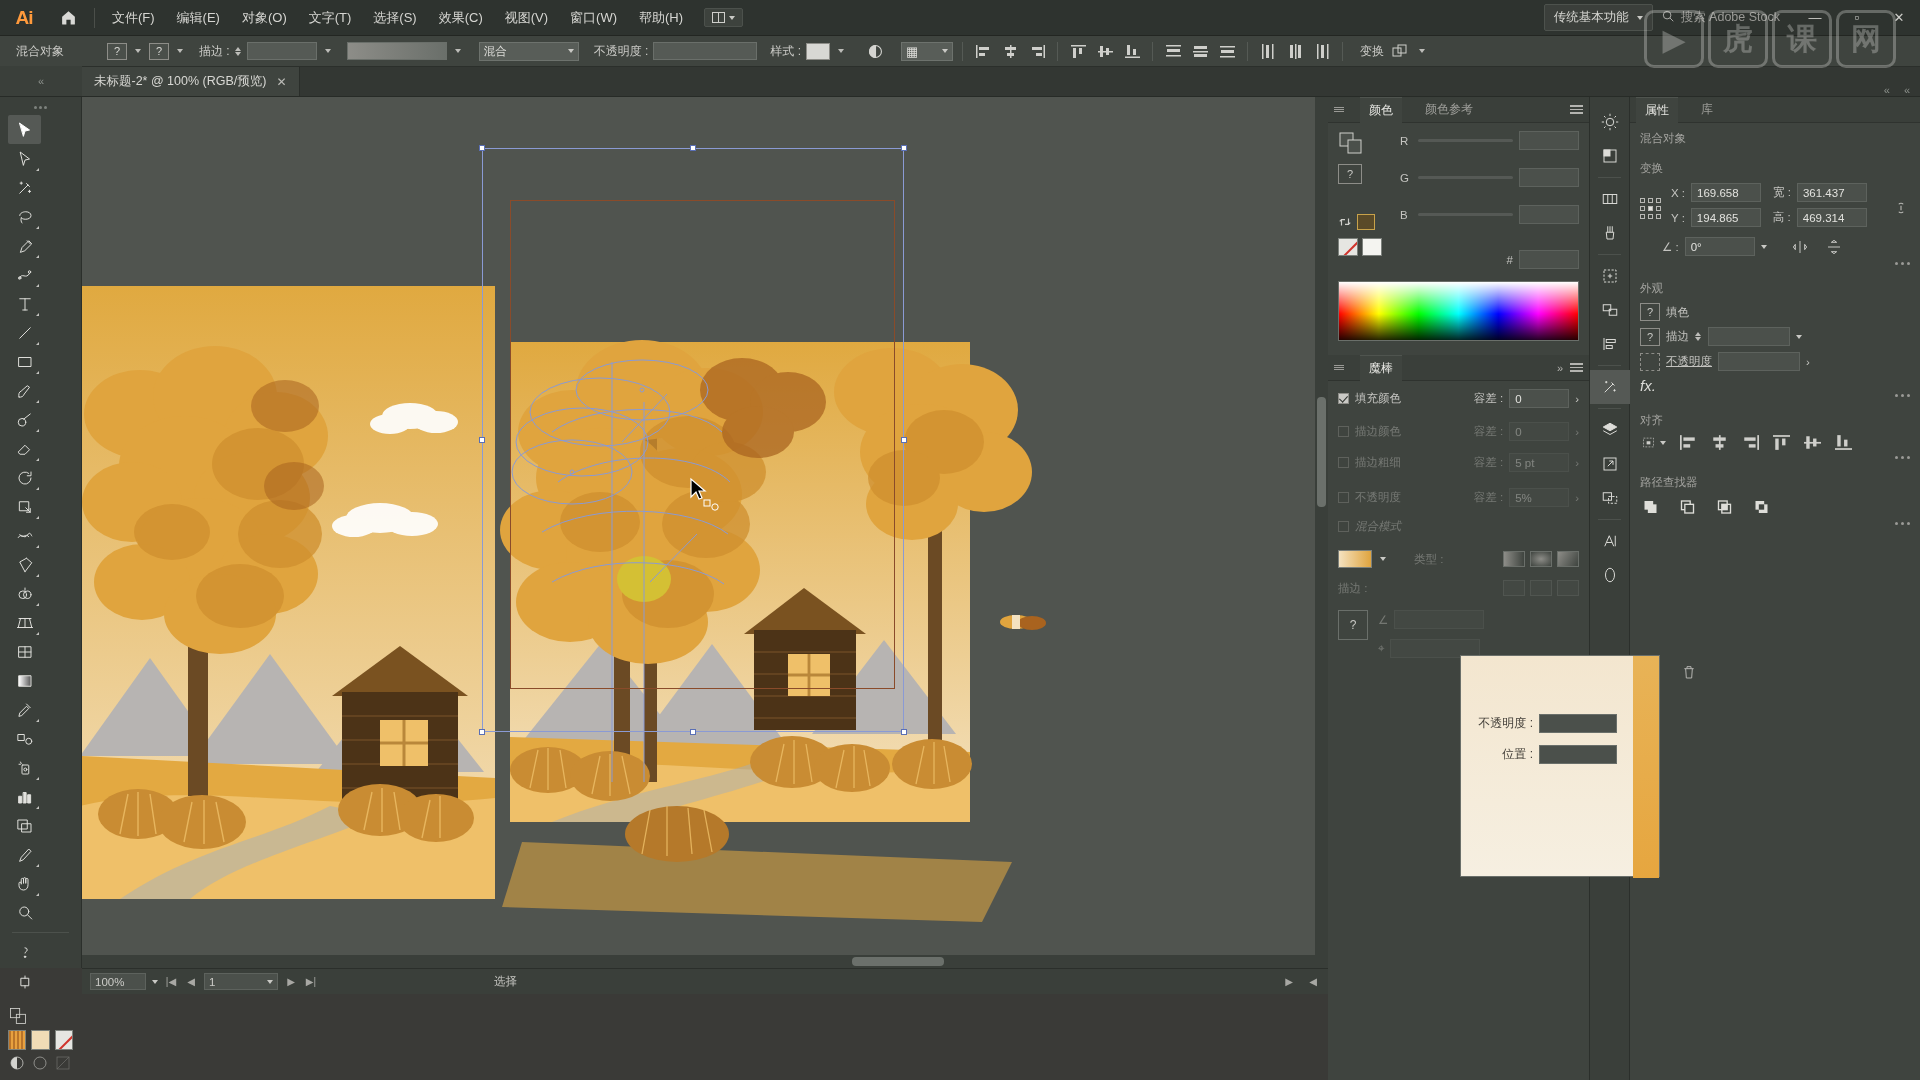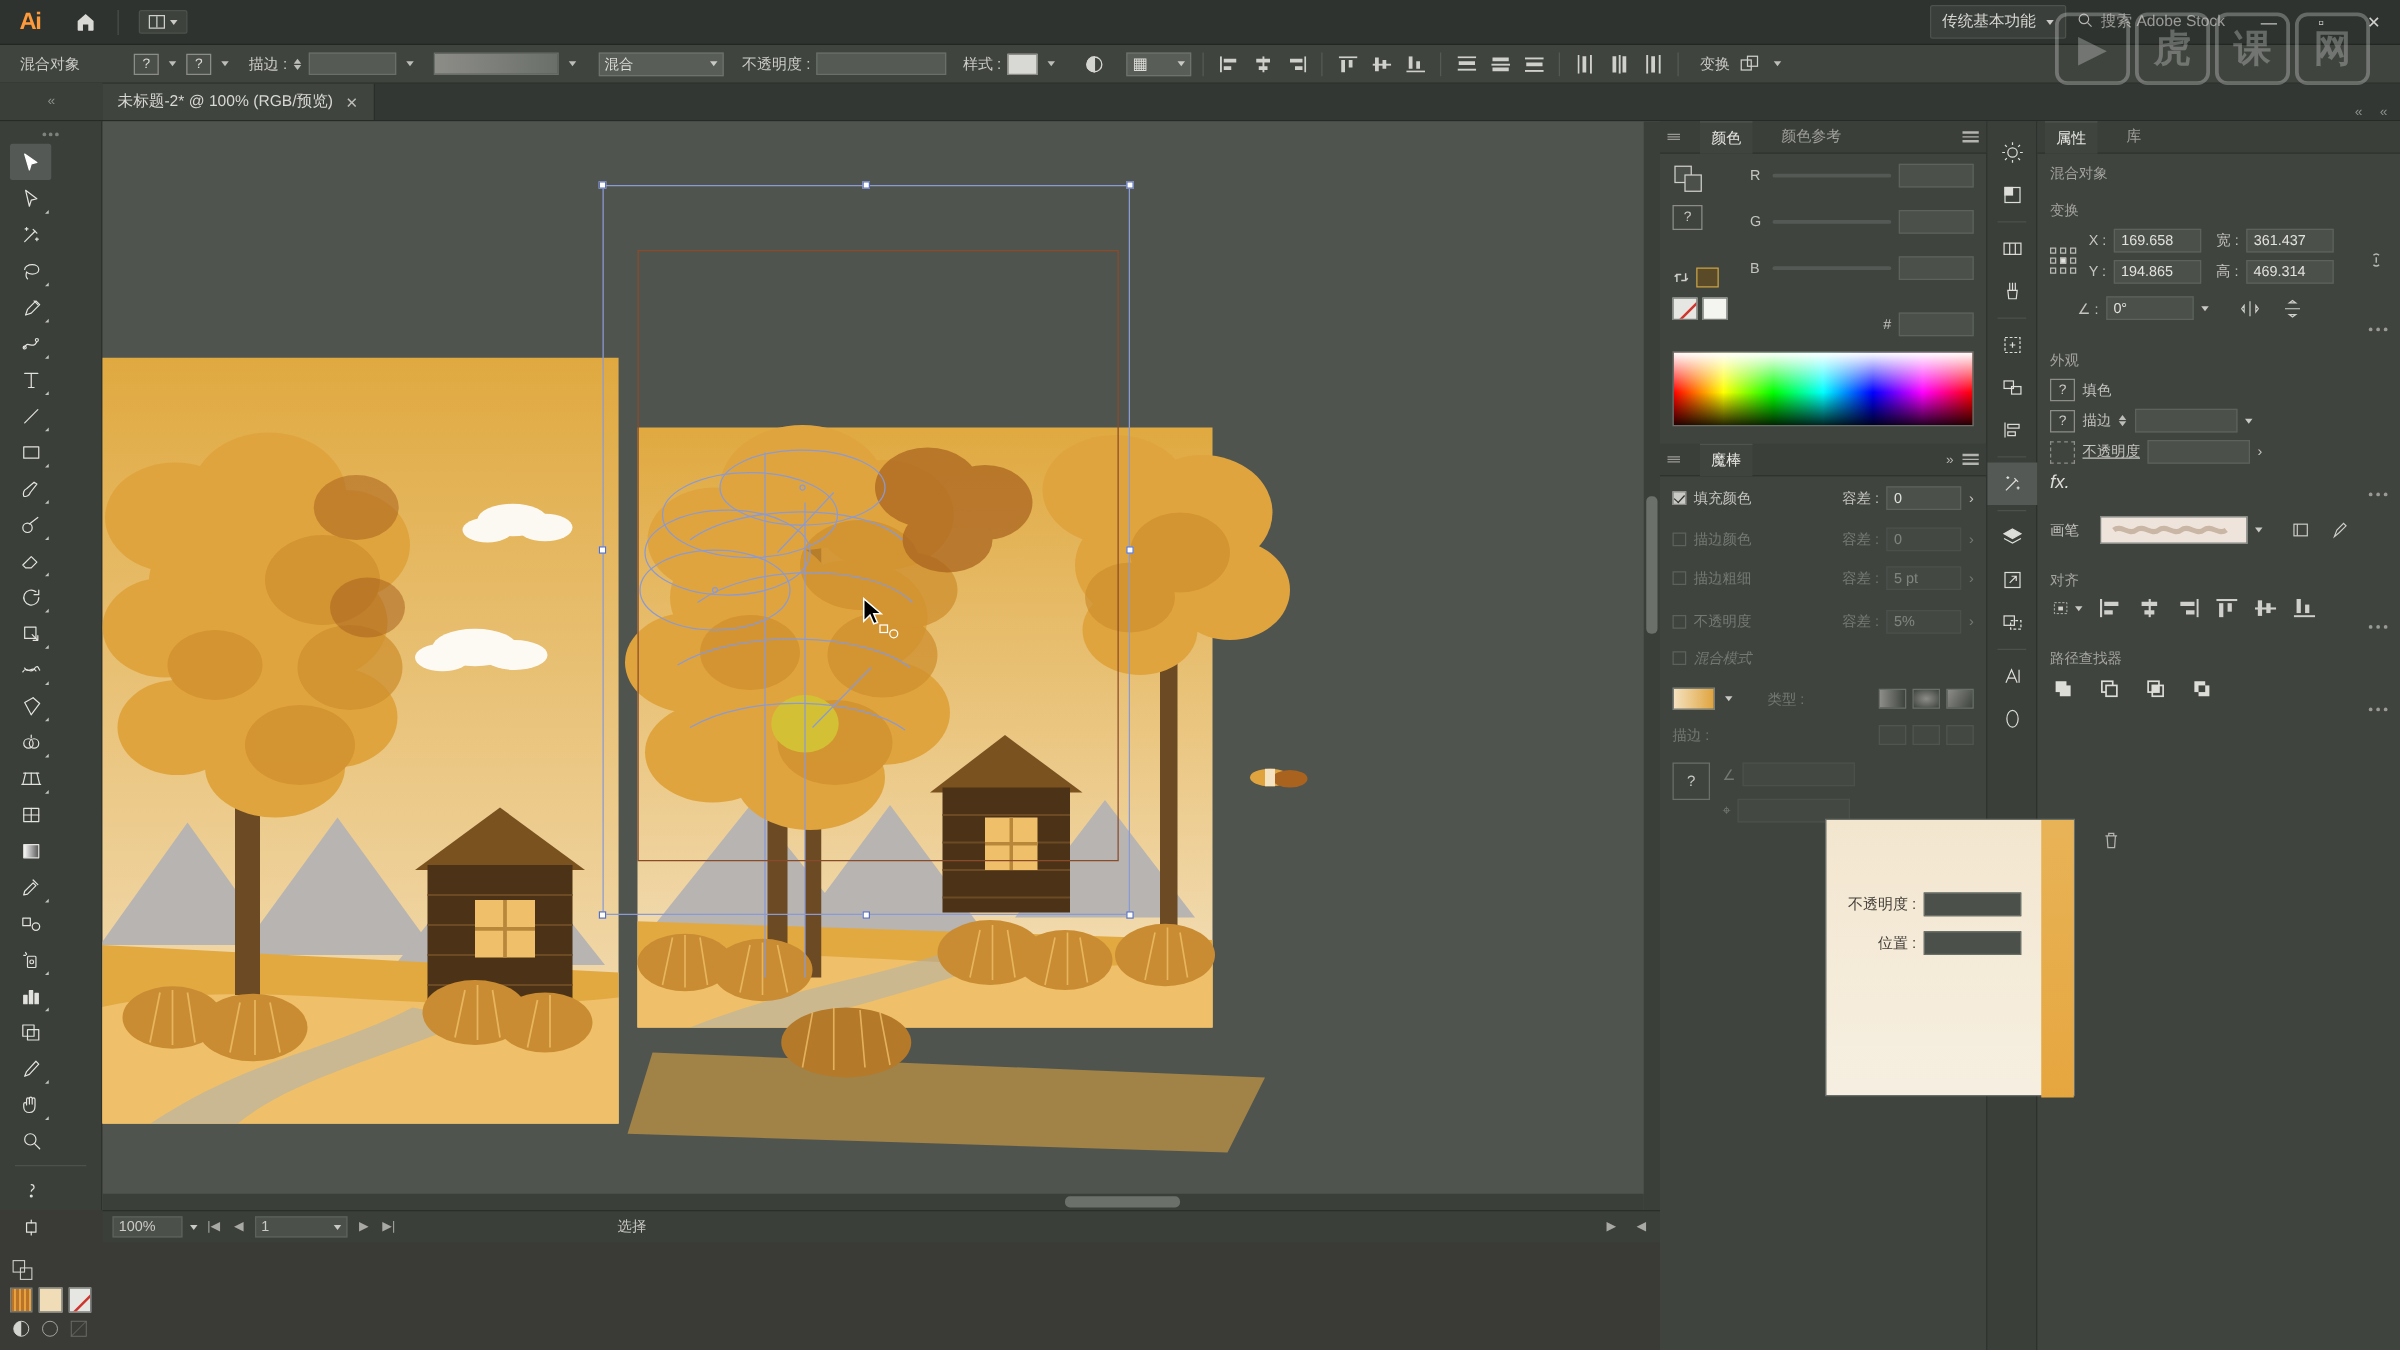--- a/index.html
+++ b/index.html
@@ -196,20 +196,31 @@
 <div class="app">
 
   <div class="menubar">
     <div class="ai-logo">Ai</div>
     <div class="home-btn">
       <svg viewBox="0 0 24 24">
           <path d="M3 11l9-8 9 8v10a1 1 0 0 1-1 1h-5v-7h-6v7H4a1 1 0 0 1-1-1z"></path>
         </svg>
     </div>
     <div class="menu-sep"></div>
+    <div class="menu-items">
+      <div class="menu-item">文件(F)</div>
+      <div class="menu-item">编辑(E)</div>
+      <div class="menu-item">对象(O)</div>
+      <div class="menu-item">文字(T)</div>
+      <div class="menu-item">选择(S)</div>
+      <div class="menu-item">效果(C)</div>
+      <div class="menu-item">视图(V)</div>
+      <div class="menu-item">窗口(W)</div>
+      <div class="menu-item">帮助(H)</div>
+    </div>
     <div class="arrange-btn">
       <span class="arr-grid"></span>
       <span class="caret"></span>
     </div>
 
     <div class="mb-right">
       <div class="workspace-box">
         <span>传统基本功能</span>
         <span class="caret"></span>
       </div>
@@ -1210,40 +1221,20 @@
           <span class="lbl">›</span>
         </div>
         <div class="fxrow" style="margin-top:6px;">fx.</div>
         <div class="dots3">
             <i></i>
             <i></i>
             <i></i>
           </div>
       </div>
 
-      <div class="psec">
-        <div class="row">
-          <span class="lbl" style="width:34px;">画笔</span>
-          <span class="brush-prev">
-            <svg width="108" height="14" viewBox="0 0 108 14">
-                <path d="M6 7c6-5 12 5 18 0s12 5 18 0 12 5 18 0 12 5 18 0 12 5 18 0" fill="none" stroke="#c9b6a4" stroke-width="4"></path>
-              </svg>
-          </span>
-          <span class="caret"></span>
-          <span style="margin-left:16px;display:flex;gap:14px;">
-            <svg width="17" height="16" viewBox="0 0 24 24">
-                <rect x="4" y="5" width="16" height="14" fill="none" stroke="#cfcfcb" stroke-width="1.4"></rect>
-                <path d="M8 5v14" stroke="#cfcfcb" stroke-width="1.4"></path>
-              </svg>
-            <svg width="17" height="16" viewBox="0 0 24 24">
-                <path d="M6 20l3-8 8-8 3 3-8 8z" fill="none" stroke="#cfcfcb" stroke-width="1.4"></path>
-              </svg>
-          </span>
-        </div>
-      </div>
 
       <div class="psec">
         <div class="psec-title">对齐</div>
         <div style="display:flex;align-items:center;gap:14px;">
           <span style="display:flex;align-items:center;gap:3px;">
             <svg width="17" height="15" viewBox="0 0 24 24">
                 <rect x="4" y="5" width="16" height="14" fill="none" stroke="#cfcfcb" stroke-dasharray="3 2"></rect>
                 <rect x="9" y="10" width="6" height="5" fill="#cfcfcb"></rect>
               </svg>
             <span class="caret"></span>

